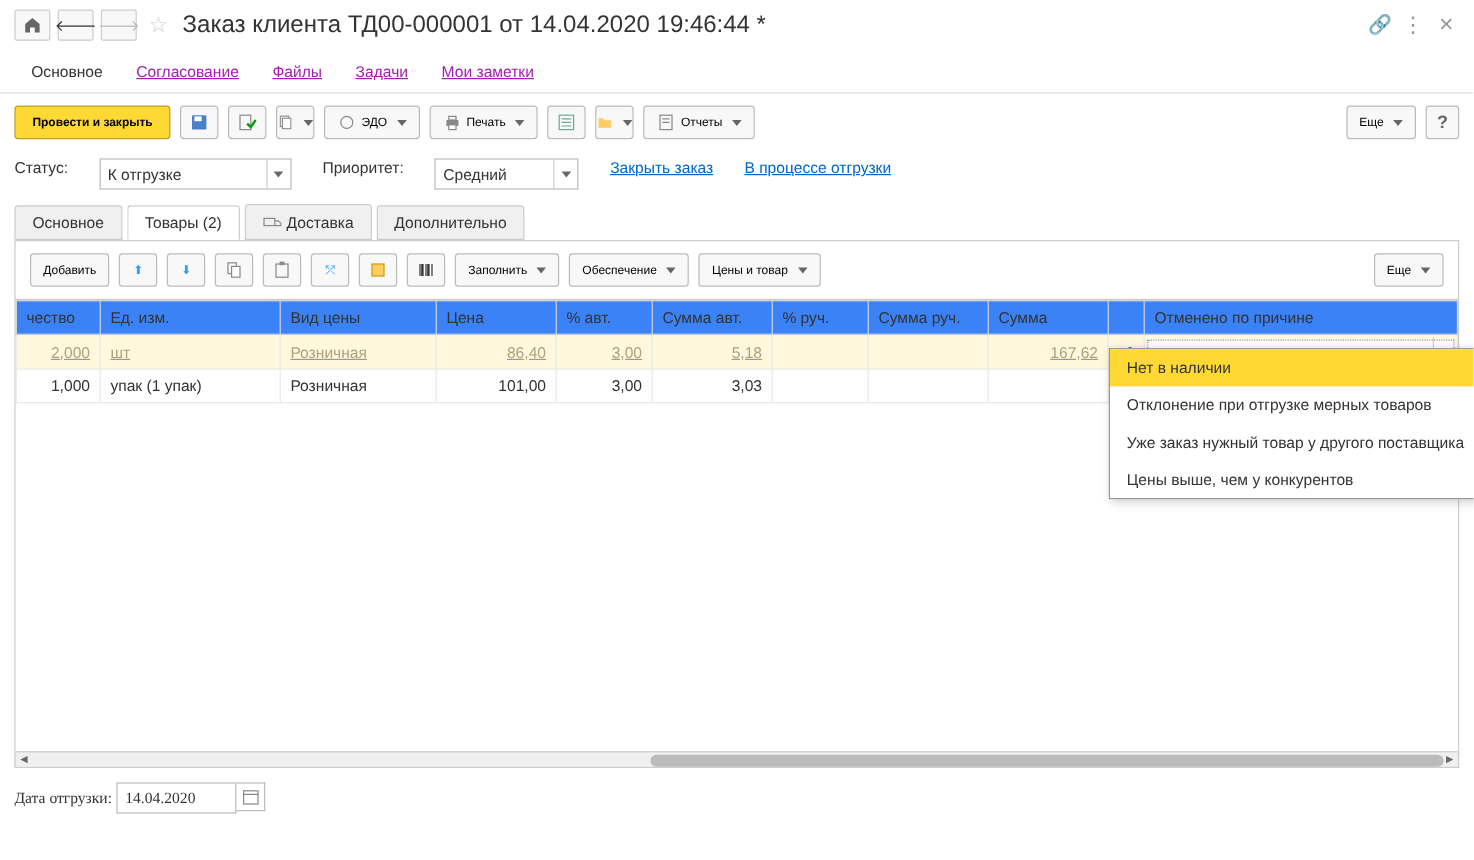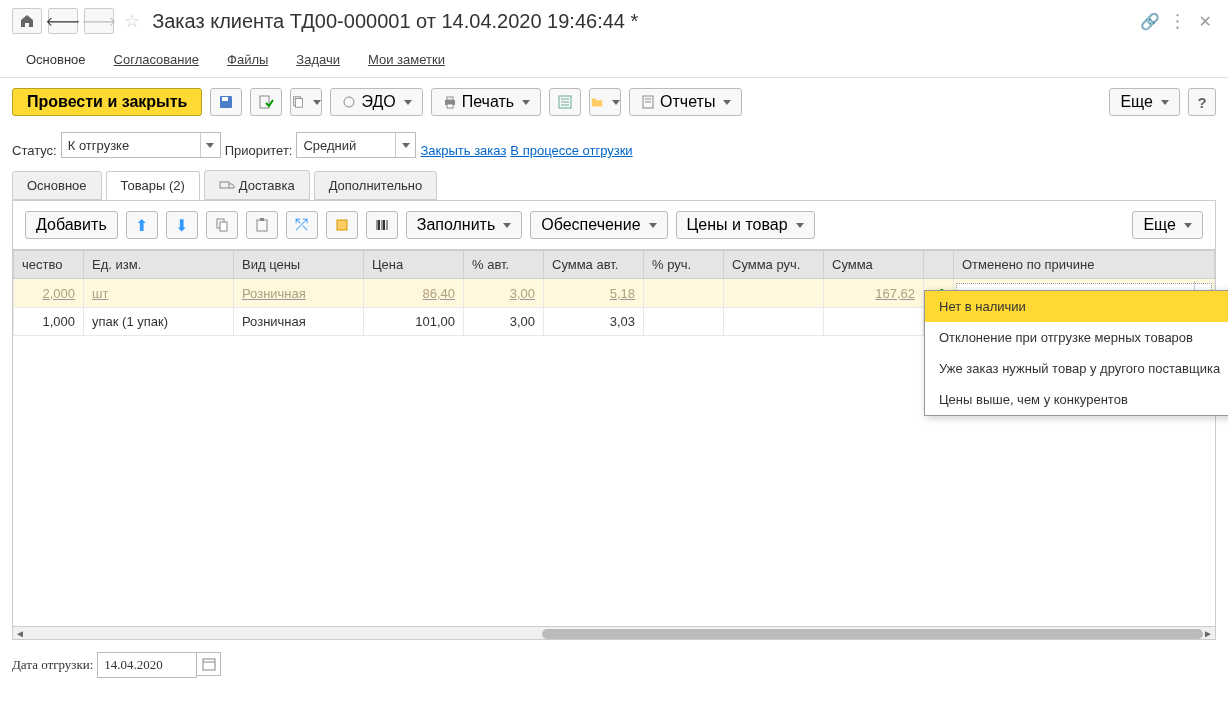--- a/index.html
+++ b/index.html
@@ -12,51 +12,51 @@
 .nav-btn.disabled { color: #bbb; }
 .star-icon { color: #ccc; font-size: 18px; margin-left: 4px; }
 .title { font-size: 20px; margin-left: 6px; flex: 1; }
 .header-right { display: flex; gap: 8px; align-items: center; }
 .link-icon { color: #999; font-size: 16px; cursor: pointer; }
 .dots-icon { color: #999; font-size: 18px; cursor: pointer; }
 .close-icon { color: #999; font-size: 16px; cursor: pointer; padding: 0 4px; }
 
 
 .top-tabs { display: flex; gap: 0; padding: 0 12px; border-bottom: 1px solid #e0e0e0; }
-.top-tab { padding: 10px 14px 8px; cursor: pointer; color: #404040; text-decoration: underline; }
+.top-tab { padding: 10px 14px 8px; cursor: pointer; color: #a21caf; text-decoration: underline; }
 .top-tab.active { color: #333; text-decoration: none; border-bottom: 2px solid transparent; }
 
 
 .toolbar { display: flex; align-items: center; gap: 8px; padding: 10px 12px; }
-.btn { height: 28px; padding: 0 10px; border: 1px solid #bbb; background: #f8f8f8; border-radius: 3px; cursor: pointer; display: inline-flex; align-items: center; gap: 4px; font-size: 16px; }
+.btn { height: 28px; padding: 0 10px; border: 1px solid #bbb; background: #f8f8f8; border-radius: 3px; cursor: pointer; display: inline-flex; align-items: center; gap: 4px; font-size: 10px; }
 .btn-primary { background: #ffd933; border-color: #b8a020; font-weight: bold; padding: 0 14px; }
 .btn-icon { width: 32px; padding: 0; justify-content: center; }
 .btn-dropdown::after { content: ''; width: 0; height: 0; border-left: 4px solid transparent; border-right: 4px solid transparent; border-top: 5px solid #666; margin-left: 4px; }
 .questionbtn { width: 28px; font-size: 15px; font-weight: bold; color: #666; justify-content: center; }
 
 
-.status-row { display: flex; align-items: flex-end; gap: 4px; padding: 6px 12px 12px; }
+.status-row { display: flex; align-items: flex-start; gap: 26px; padding: 6px 12px 12px; }
 .label { font-size: 13px; }
 .select { height: 26px; border: 1px solid #bbb; padding: 0 6px; background: #fff; display: inline-flex; align-items: center; position: relative; }
 .select-dropdown { position: absolute; right: 0; top: 0; bottom: 0; width: 20px; border-left: 1px solid #ccc; display: flex; align-items: center; justify-content: center; }
 .select-dropdown::after { content: ''; width: 0; height: 0; border-left: 4px solid transparent; border-right: 4px solid transparent; border-top: 5px solid #666; }
 .link { color: #0066cc; text-decoration: underline; cursor: pointer; }
 
 
 .sub-tabs { display: flex; gap: 4px; padding: 0 12px; align-items: center; }
 .sub-tab { padding: 6px 14px; border: 1px solid #ccc; background: #f0f0f0; cursor: pointer; border-top-left-radius: 3px; border-top-right-radius: 3px; display: flex; align-items: center; gap: 4px; }
 .sub-tab.active { background: #fff; border-bottom-color: #fff; position: relative; z-index: 1; }
 
 
 .sec-toolbar { display: flex; gap: 8px; padding: 10px 12px; border: 1px solid #ccc; border-top: 1px solid #ccc; margin: 0 12px; }
 
 
 .table-wrap { margin: 0 12px; border-left: 1px solid #ccc; border-right: 1px solid #ccc; }
 .table { width: 100%; border-collapse: collapse; }
-.table th { background: #e5e5e5; border: 1px solid #d0d0d0; padding: 6px 8px; text-align: left; font-weight: normal; font-size: 13px; height: 28px; }
+.table th { background: #3b82f6; border: 1px solid #d0d0d0; padding: 6px 8px; text-align: left; font-weight: normal; font-size: 13px; height: 28px; }
 .table td { border: 1px solid #e8e8e8; padding: 6px 8px; height: 28px; font-size: 13px; }
 .table tr.highlighted { background: #fff8dc; color: #999; text-decoration: underline; }
 .table tr.highlighted td { color: #b0a080; }
 .right { text-align: right; }
 .checkbox-cell { text-align: center; }
 .checkmark { color: #009900; font-weight: bold; font-size: 14px; }
 .dropdown-cell { position: relative; padding: 0 !important; }
 .dropdown-input { border: 1px dotted #999; margin: 2px; padding: 2px 4px; background: #fff; display: flex; align-items: center; }
 .dropdown-input-btn { position: absolute; right: 2px; top: 2px; bottom: 2px; width: 18px; border-left: 1px solid #ccc; display: flex; align-items: center; justify-content: center; cursor: pointer; }
 .dropdown-input-btn::after { content: '▾'; font-size: 10px; color: #666; }

